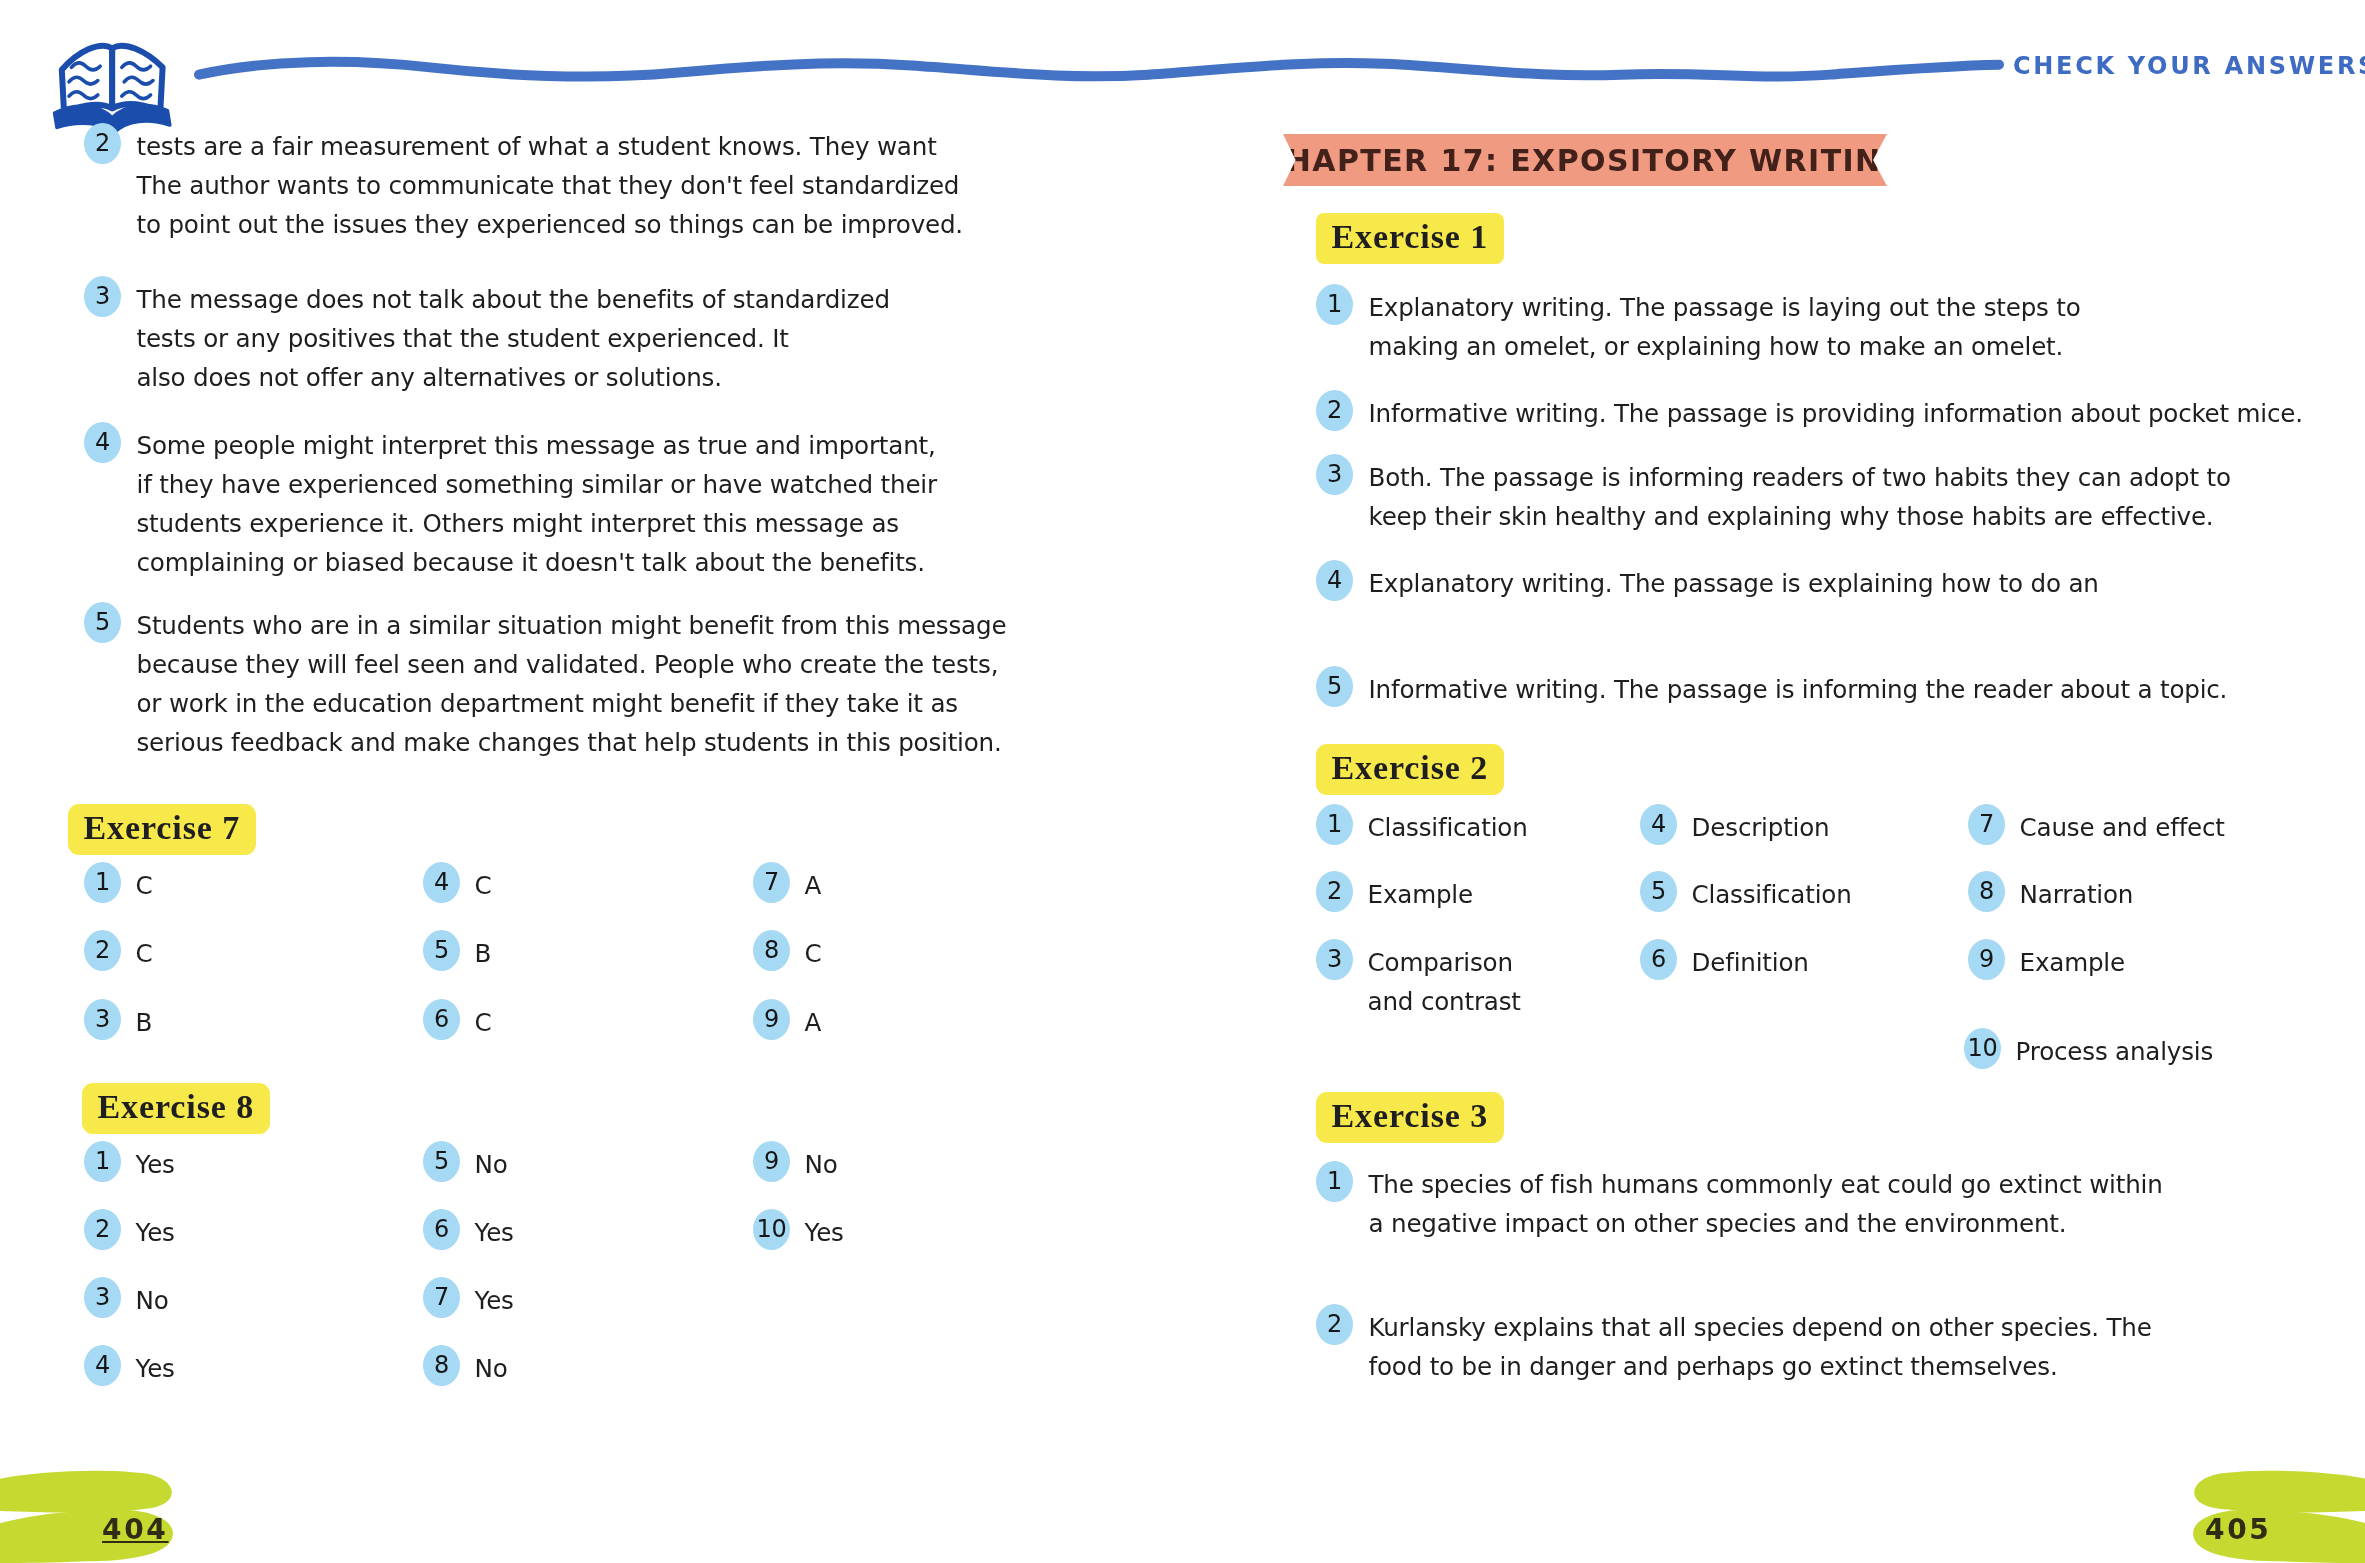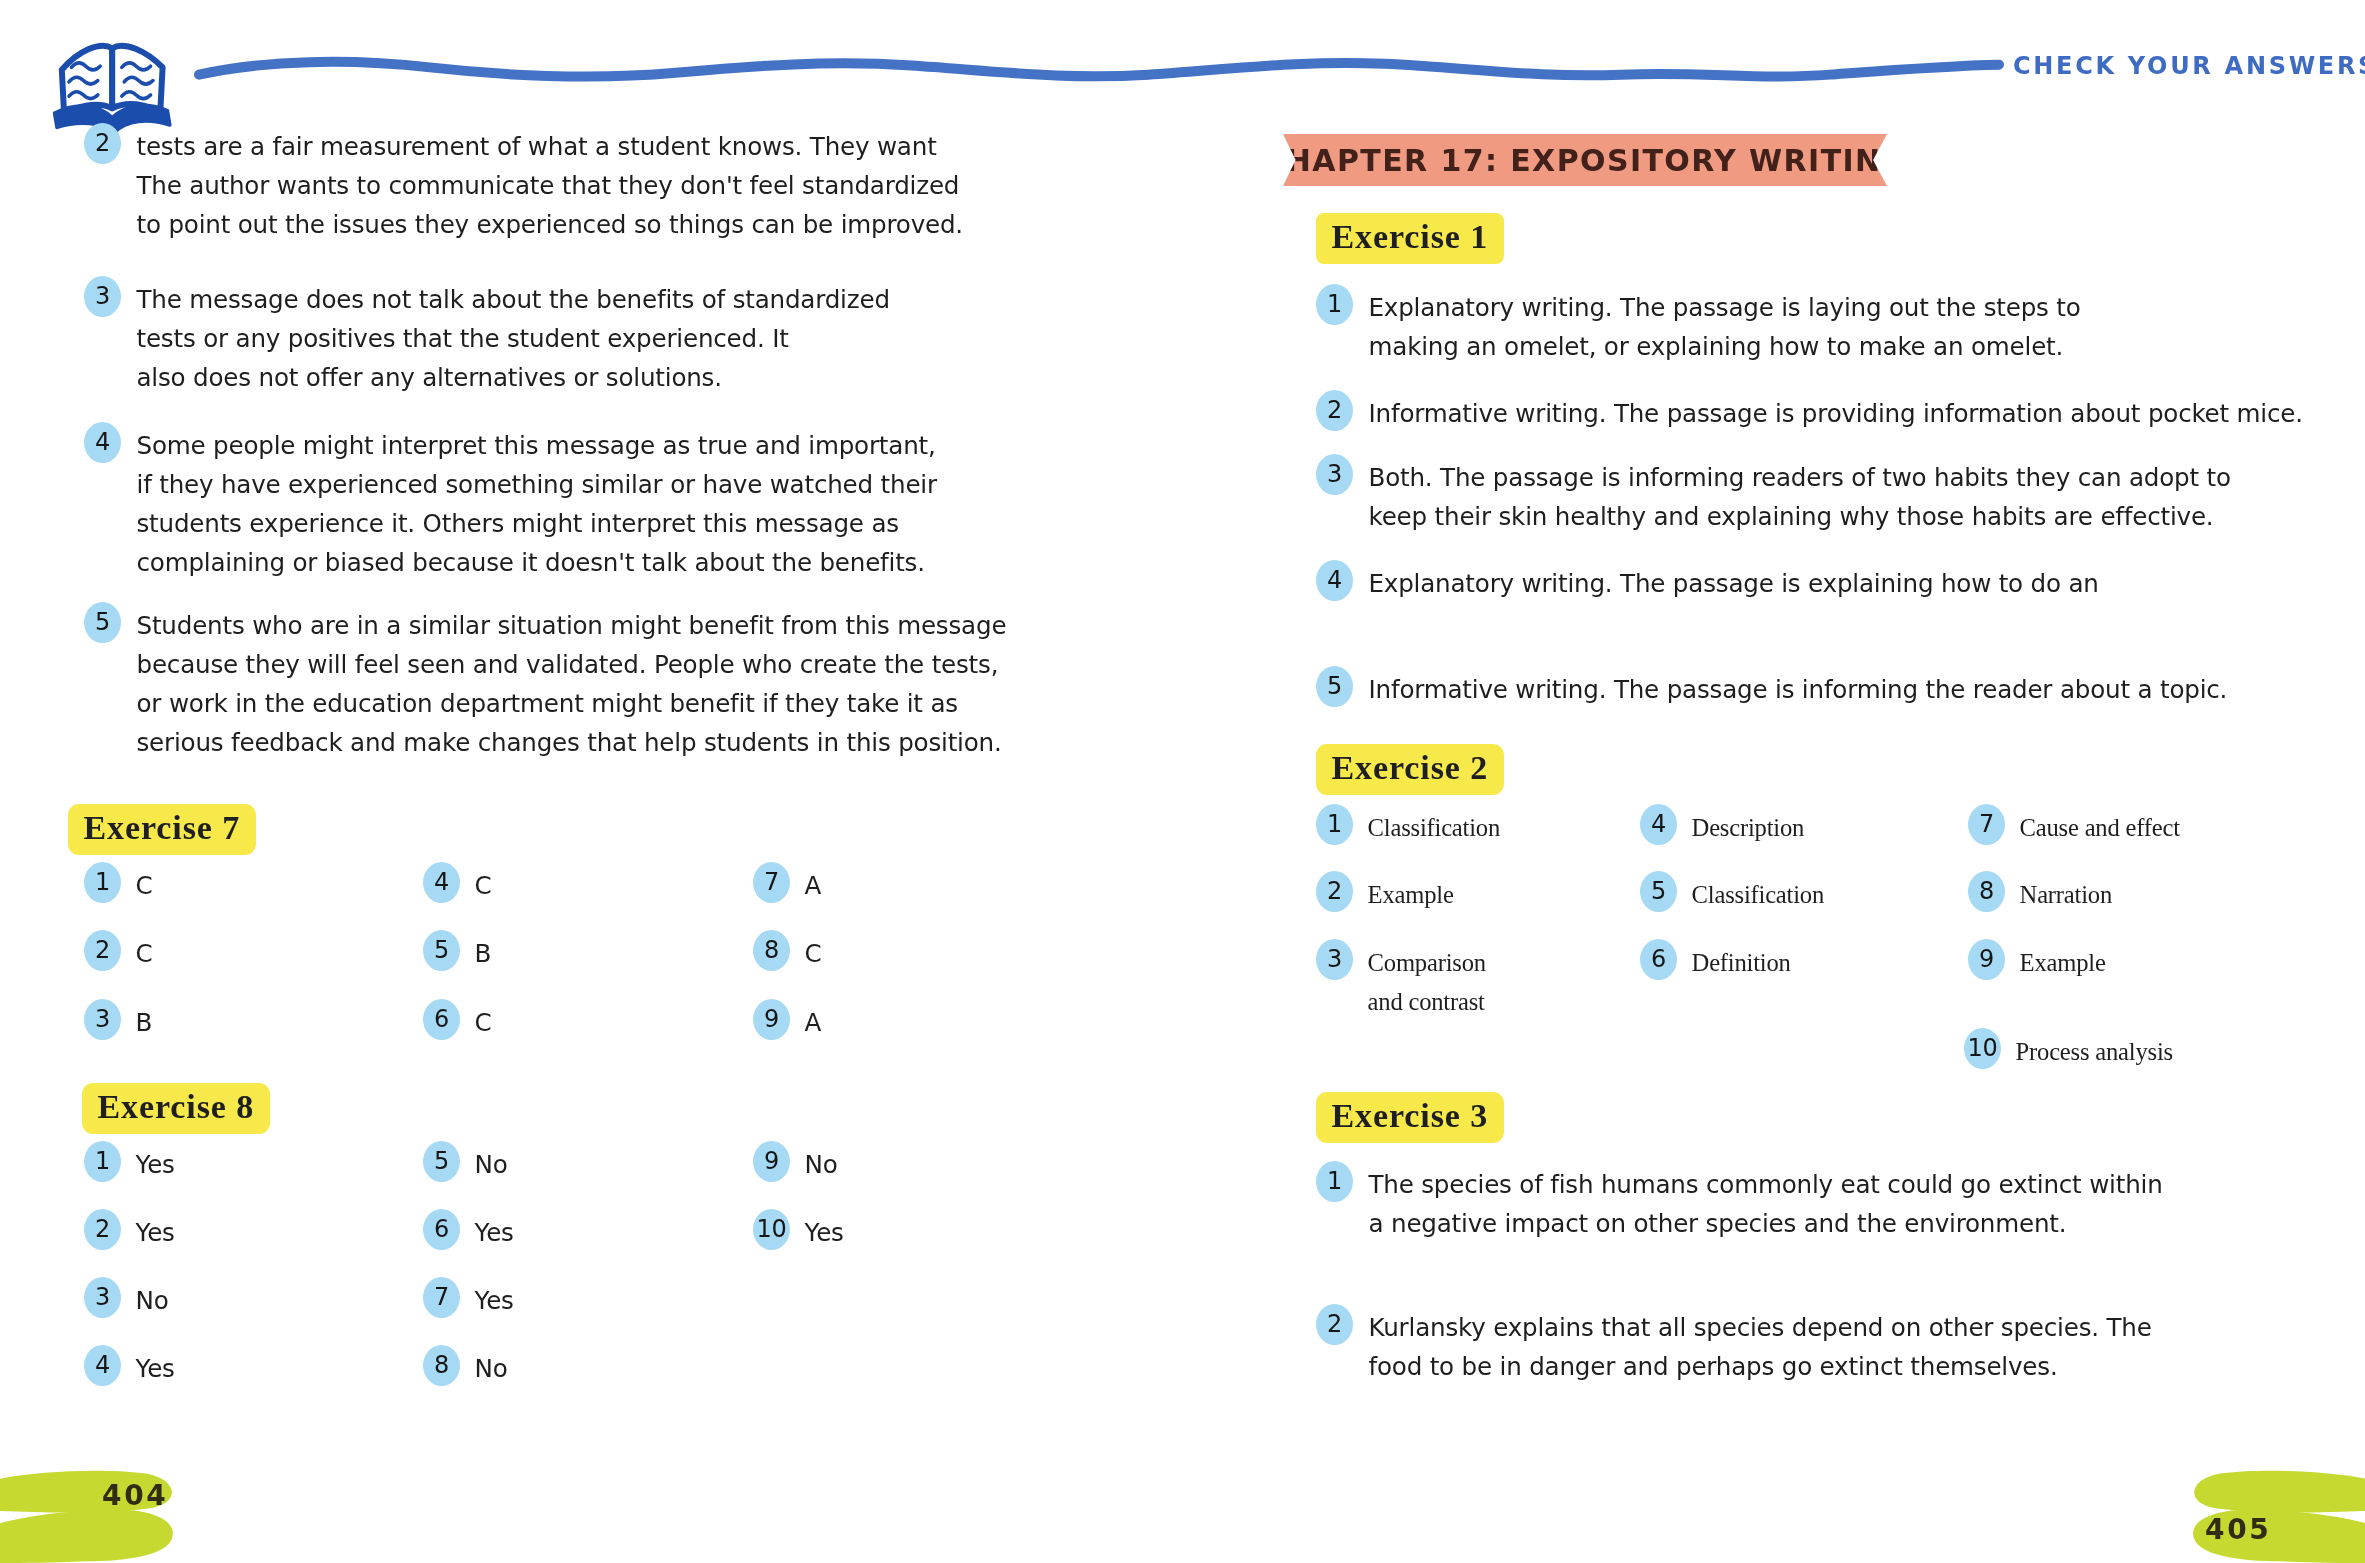--- a/index.html
+++ b/index.html
@@ -10,21 +10,21 @@
   .body-text{font-size:24.6px;line-height:39px;letter-spacing:-0.2px;}
   .para{position:absolute;display:flex;gap:15.5px;align-items:flex-start;}
   .para .lines span{display:block;white-space:nowrap;}
   .num-circle{
     display:flex;align-items:center;justify-content:center;
     min-width:37px;height:41px;padding:0 2.7px;border-radius:50%;
     background:#a6d9f3;font-size:24px;color:#161616;flex:none;box-sizing:border-box;
     margin-top:-3.6px;
   }
   .grid-item{position:absolute;display:flex;gap:14.6px;align-items:flex-start;}
-  .grid-item .lines span{display:block;white-space:nowrap;font-family:Liberation Serif, serif;}
+  .grid-item .lines span{display:block;white-space:nowrap;}
   .ex-head{
     position:absolute;font-family:"Liberation Serif",serif;font-weight:bold;font-size:34px;
     background:#f8e94a;padding:4.5px 15.5px 8.2px;border-radius:11px;color:#1f1f1f;letter-spacing:0.9px;
   }
   .banner{
     position:absolute;left:1283px;top:134px;width:604px;height:52px;background:#f09a82;
     clip-path:polygon(0 0,100% 0,590px 50%,100% 100%,0 100%,12.7px 50%);
     display:flex;align-items:center;justify-content:center;
     font-weight:bold;font-size:30px;letter-spacing:1.4px;color:#42211a;white-space:nowrap;
   }
@@ -296,21 +296,21 @@
     <div class="lines">
       <span>Kurlansky explains that all species depend on other species. The</span>
       <span>food to be in danger and perhaps go extinct themselves.</span>
     </div>
   </div>
 
   <svg style="left:-11px;top:1467px;" width="196" height="96" viewBox="0 0 215 106" preserveAspectRatio="none">
     <path d="M-2,16 C40,5 120,1 170,7 C205,12 212,38 180,45 C130,53 50,50 -2,48 Z" fill="#c6d930"></path>
     <path d="M-2,66 C30,56 80,48 135,47 C175,46 207,58 201,78 C195,98 150,104 105,104 C65,106 25,106 -2,106 Z" fill="#c6d930"></path>
   </svg>
-  <div class="pagenum" style="left:102px;top:1479px;">404</div>
+  <div class="pagenum" style="left:102px;top:1513px;text-decoration:underline;">404</div>
 
   <svg style="left:2181px;top:1467px;transform:scaleX(-1);" width="196" height="96" viewBox="0 0 215 106" preserveAspectRatio="none">
     <path d="M-2,16 C40,5 120,1 170,7 C205,12 212,38 180,45 C130,53 50,50 -2,48 Z" fill="#c6d930"></path>
     <path d="M-2,66 C30,56 80,48 135,47 C175,46 207,58 201,78 C195,98 150,104 105,104 C65,106 25,106 -2,106 Z" fill="#c6d930"></path>
   </svg>
   <div class="pagenum" style="left:2205px;top:1513px;">405</div>
 
 </div>
 
 

